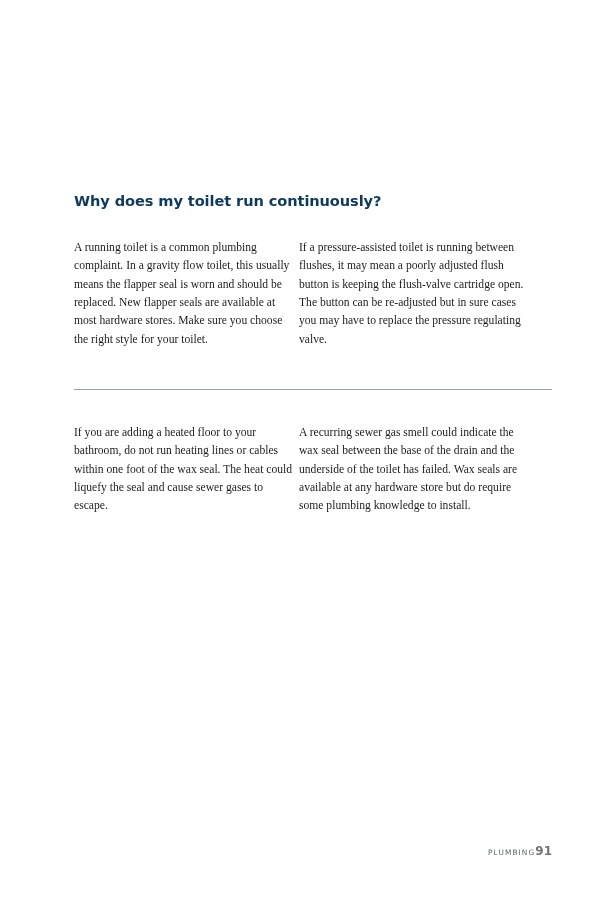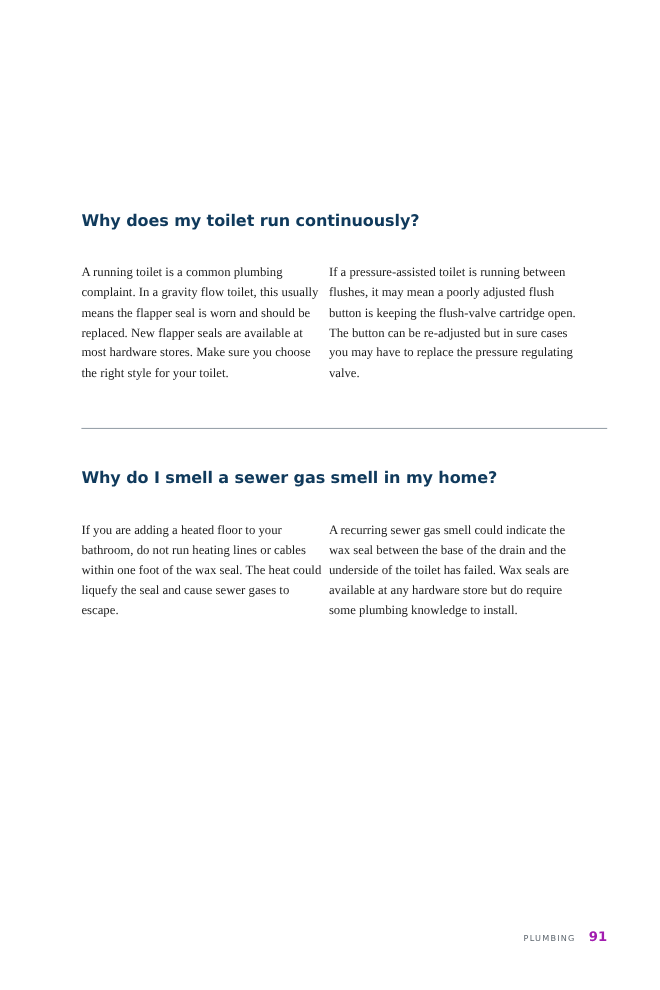--- a/index.html
+++ b/index.html
@@ -63,34 +63,33 @@
     width: 100%;
   }
   .footer {
     position: absolute;
     left: 74px;
     right: 48px;
     bottom: 42px;
     display: flex;
     justify-content: flex-end;
     align-items: baseline;
-    gap: 12px;
   }
   .footer-label {
     font-family: "DejaVu Sans", sans-serif;
     font-size: 7.4px;
     letter-spacing: 1.1px;
     color: #5d666e;
     text-transform: uppercase;
   }
   .footer-page {
     font-family: "DejaVu Sans", sans-serif;
     font-size: 12px;
     font-weight: bold;
-    color: #a21caf;
+    color: #737373;
   }
 </style>
 </head>
 <body>
 
 <div class="page">
 
   <div class="content">
 
     <div class="qa-block">
@@ -101,21 +100,20 @@
         </div>
         <div class="col">
           <p>If a pressure-assisted toilet is running between flushes, it may mean a poorly adjusted flush button is keeping the flush-valve cartridge open. The button can be re-adjusted but in sure cases you may have to replace the pressure regulating valve.</p>
         </div>
       </div>
     </div>
 
     <hr class="divider">
 
     <div class="qa-block">
-      <h2 class="qa-heading">Why do I smell a sewer gas smell in my home?</h2>
       <div class="columns">
         <div class="col">
           <p>If you are adding a heated floor to your bathroom, do not run heating lines or cables within one foot of the wax seal. The heat could liquefy the seal and cause sewer gases to escape.</p>
         </div>
         <div class="col">
           <p>A recurring sewer gas smell could indicate the wax seal between the base of the drain and the underside of the toilet has failed. Wax seals are available at any hardware store but do require some plumbing knowledge to install.</p>
         </div>
       </div>
     </div>
 

